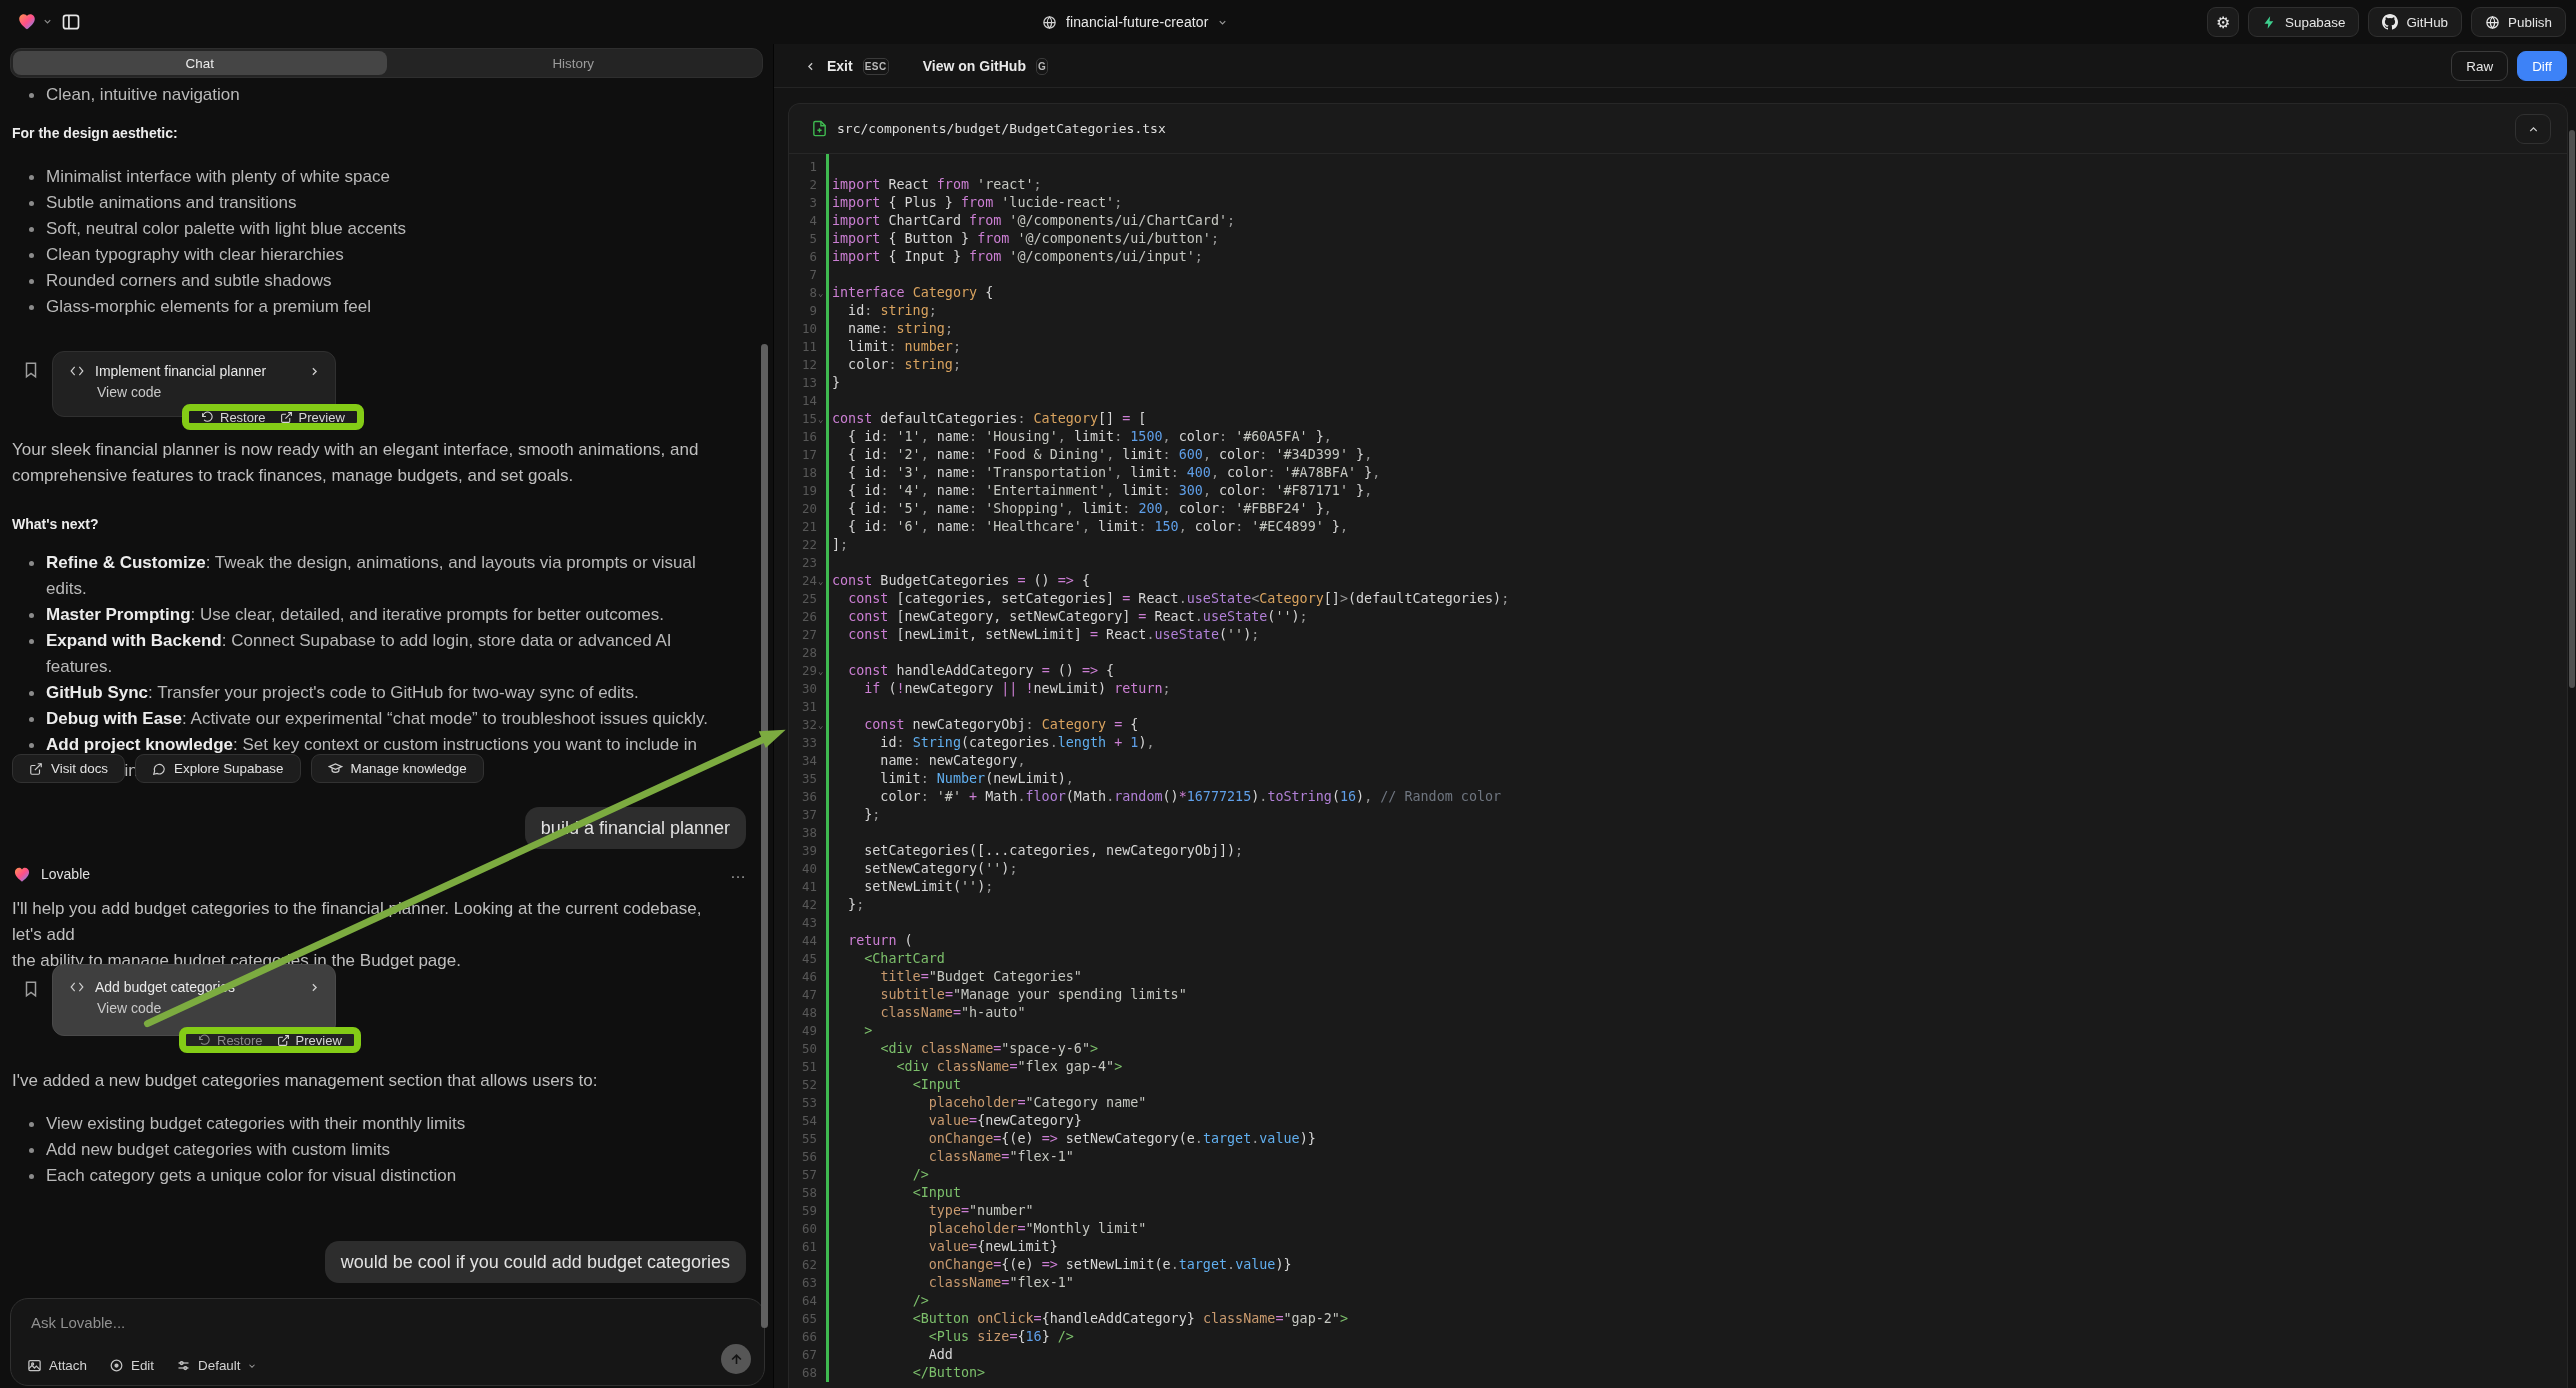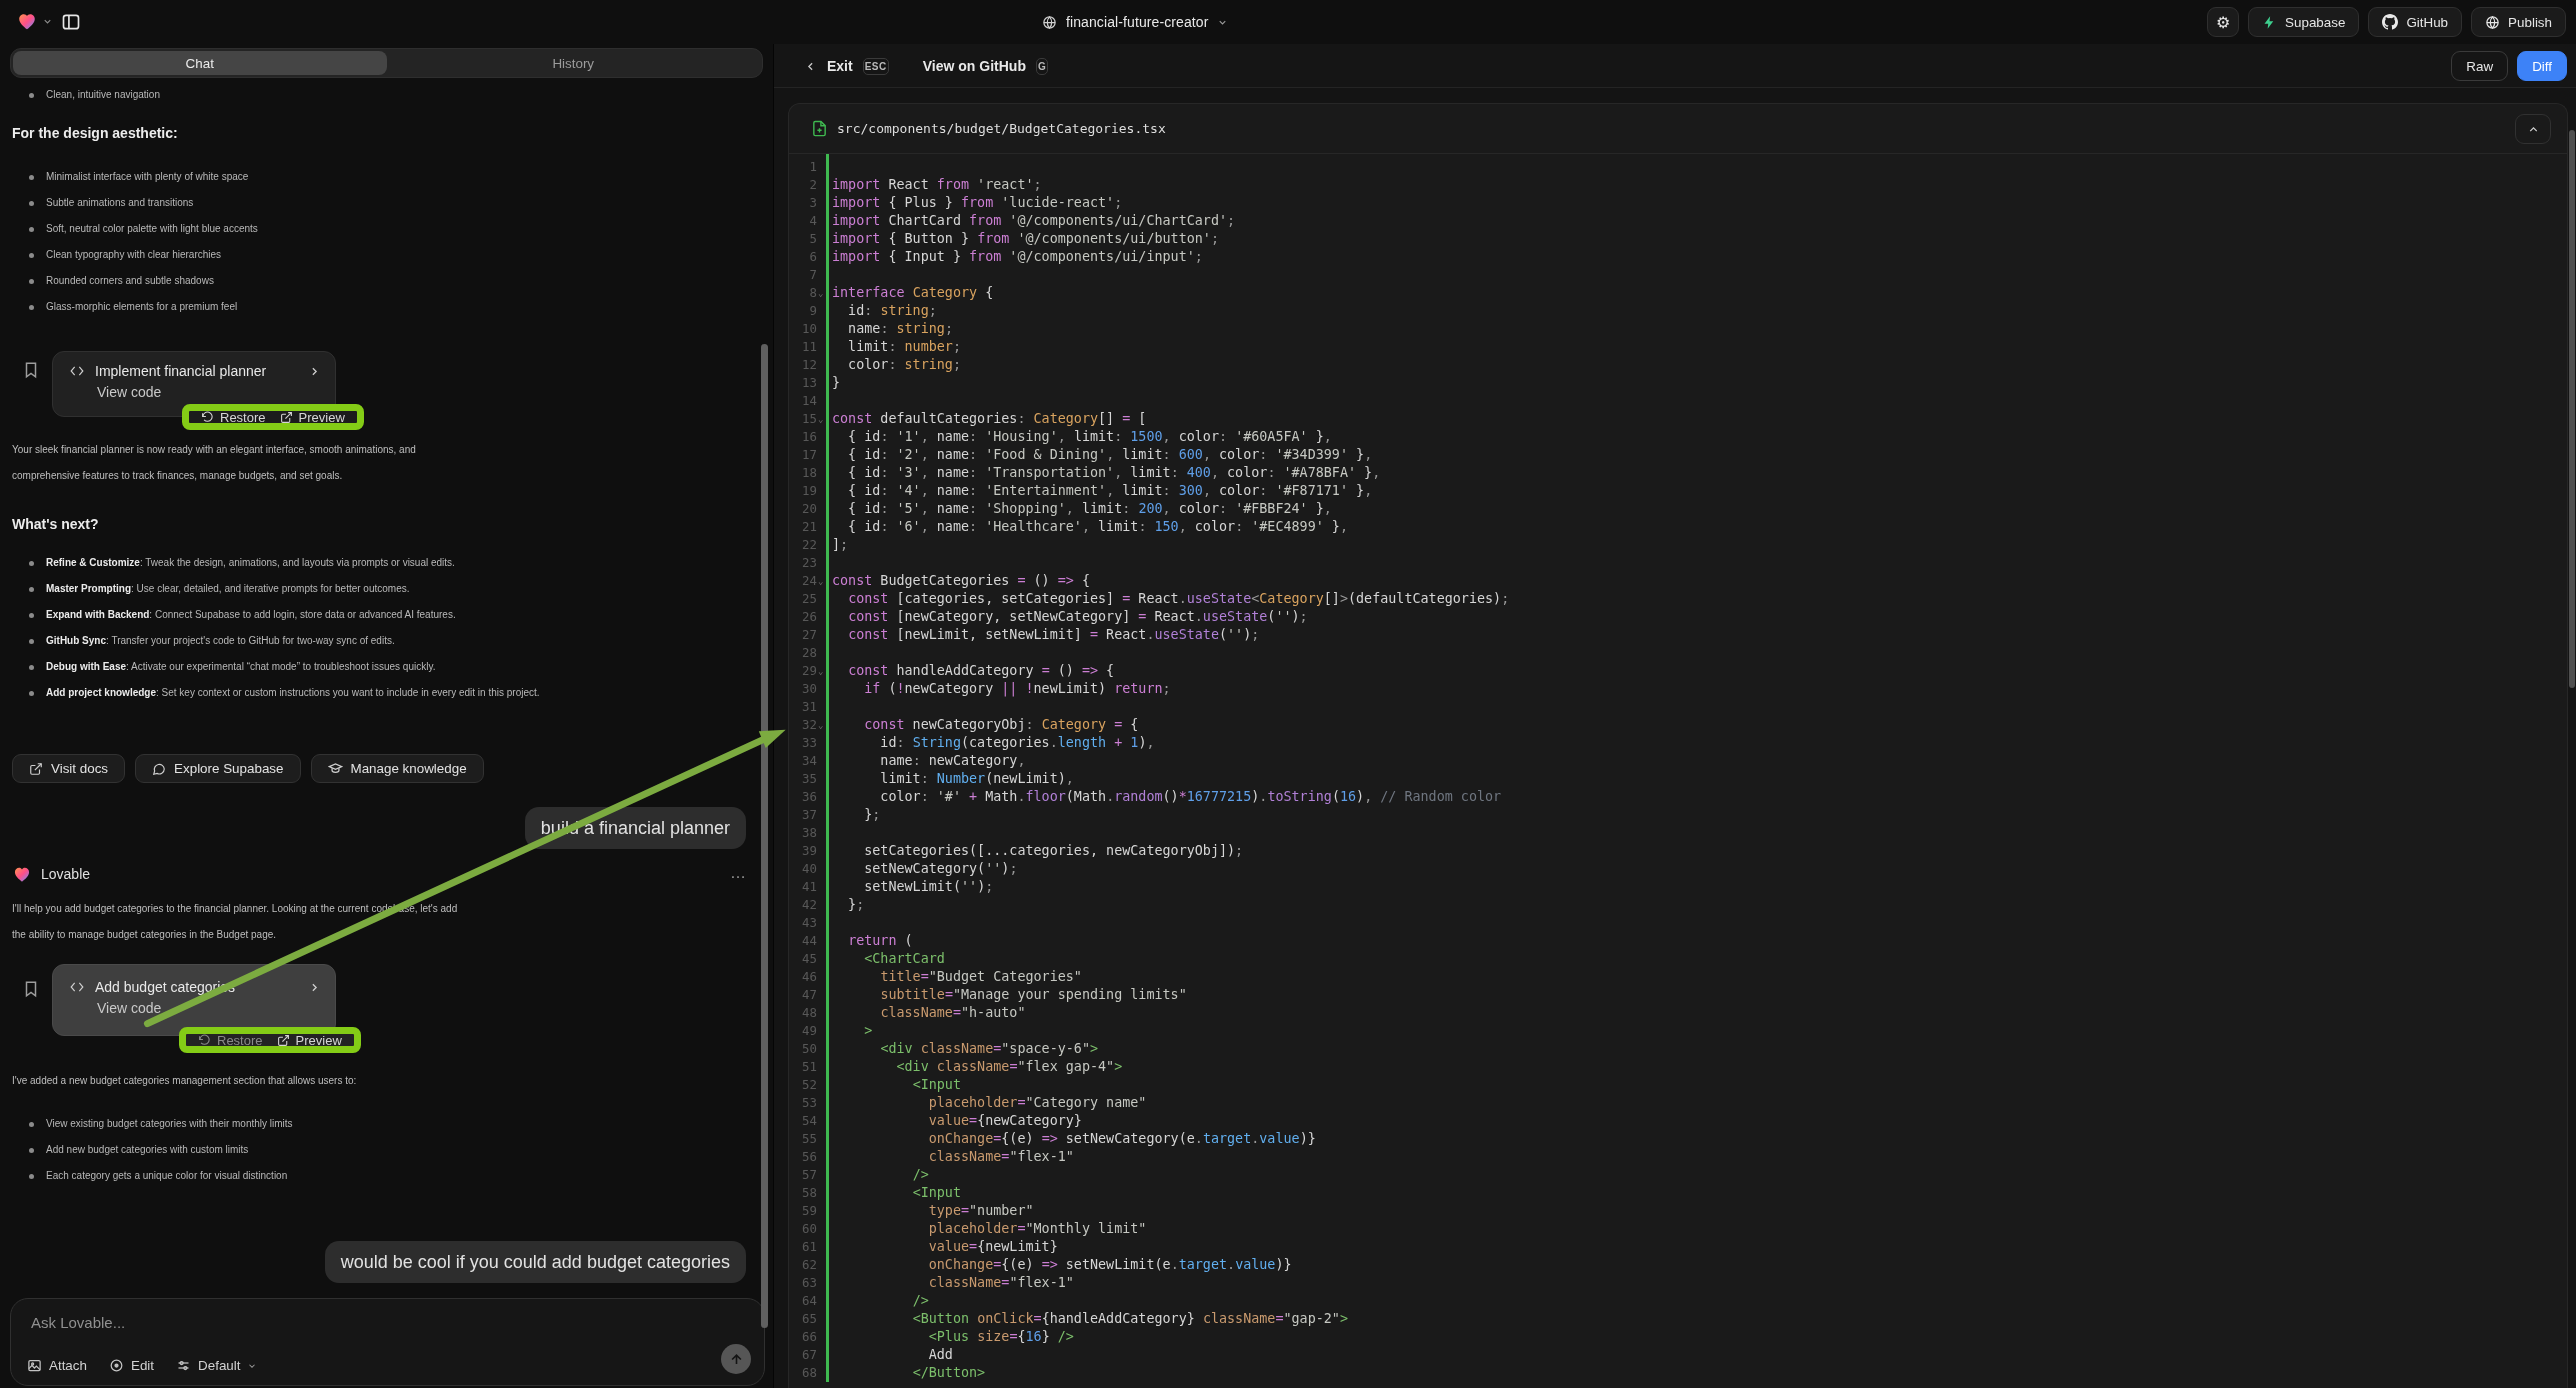--- a/index.html
+++ b/index.html
@@ -18,21 +18,21 @@
   .top-actions { position:absolute; right:10px; top:7px; display:flex; gap:9px; }
   .tbtn { height:30px; display:flex; align-items:center; gap:8px; padding:0 13px; background:#1b1b1b; border:1px solid #2f2f2f; border-radius:9px; color:#e6e6e6; font-size:13.4px; font-weight:500; }
   .tbtn.icon-only { width:32px; padding:0; justify-content:center; font-size:16px; }
 
   
   .chat { position:absolute; left:0; top:44px; width:773px; bottom:0; background:#0f0f0f; }
   .tabbar { position:absolute; left:10px; top:4px; width:753px; height:30px; background:#242424; border:1px solid #2e2e2e; border-radius:11px; display:flex; padding:2px; }
   .tab { flex:1; display:flex; align-items:center; justify-content:center; font-size:13.4px; color:#9b9b9b; border-radius:8px; }
   .tab.active { background:#454545; color:#ececec; }
 
-  .chat-abs { position:absolute; color:#bdbdbd; font-size:10px; }
+  .chat-abs { position:absolute; color:#bdbdbd; font-size:17px; }
   .bullets li { list-style:none; position:relative; padding-left:34px; line-height:26px; color:#b9b9b9; }
   .bullets li::before { content:""; position:absolute; left:17px; top:11px; width:5px; height:5px; border-radius:50%; background:#8b8b8b; }
   .bullets b { color:#ececec; font-weight:700; }
   .para { line-height:26px; color:#bfbfbf; }
   .heading { color:#ececec; font-weight:700; font-size:14px; }
 
   .vcard { position:absolute; background:#212121; border:1px solid #303030; border-radius:12px; }
   .vcard.selected { background:#3f3f3f; border-color:#4a4a4a; }
   .vcard .row1 { display:flex; align-items:center; gap:10px; padding:11px 14px 2px 16px; color:#e8e8e8; font-size:14px; font-weight:500; }
   .vcard .row1 .spacer { flex:1; }

